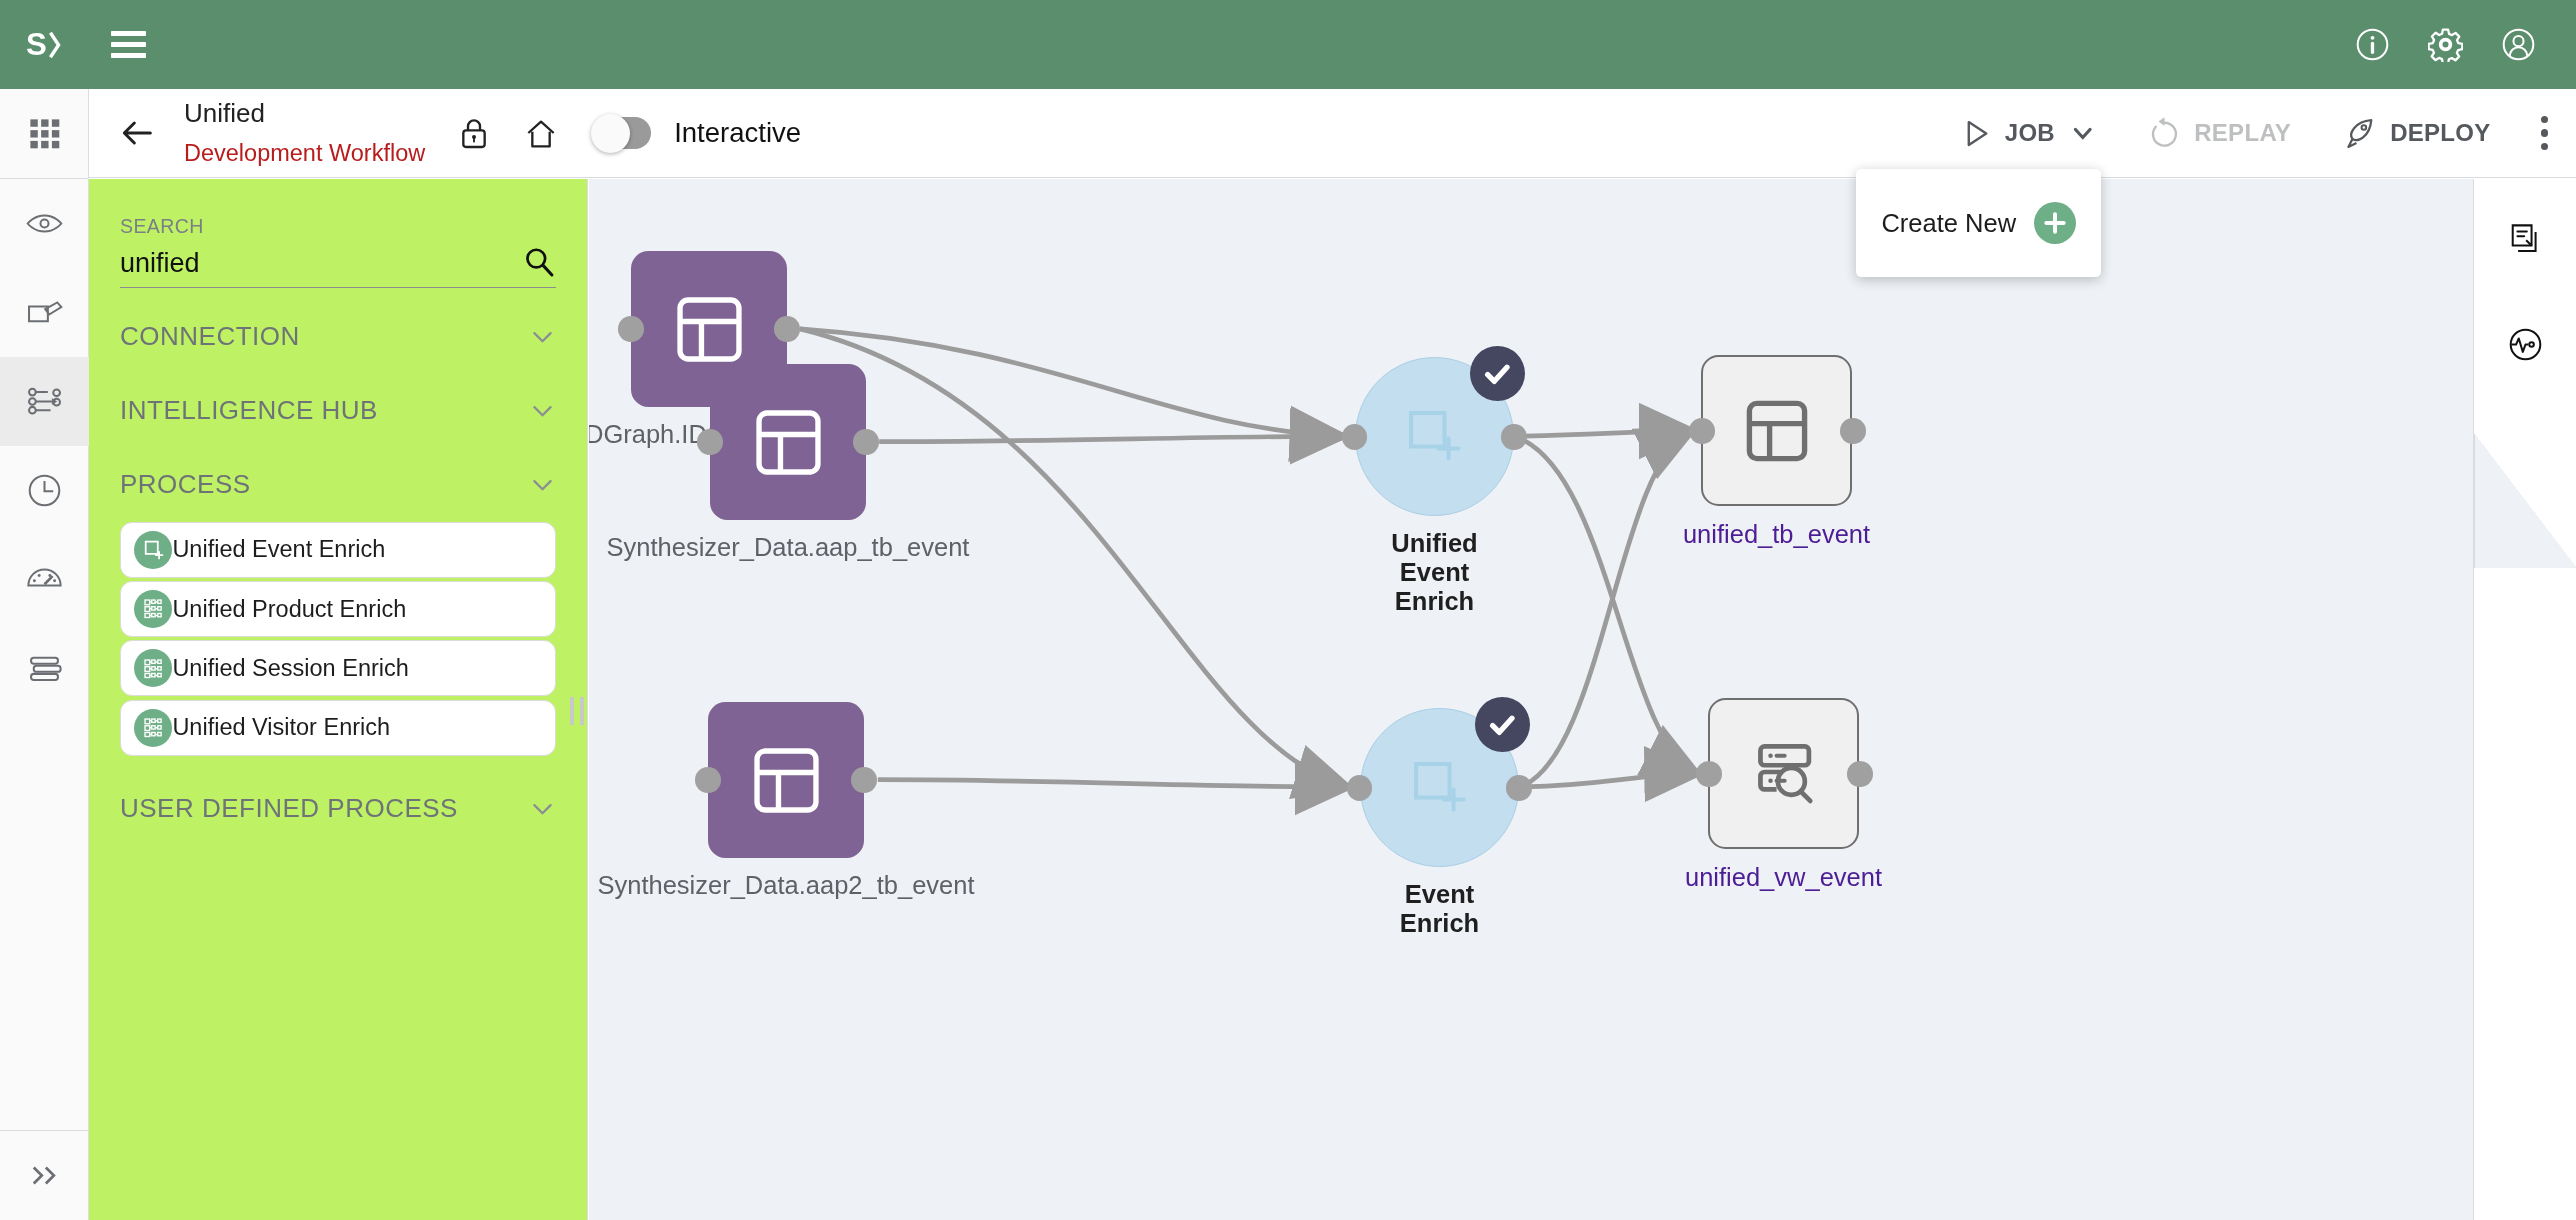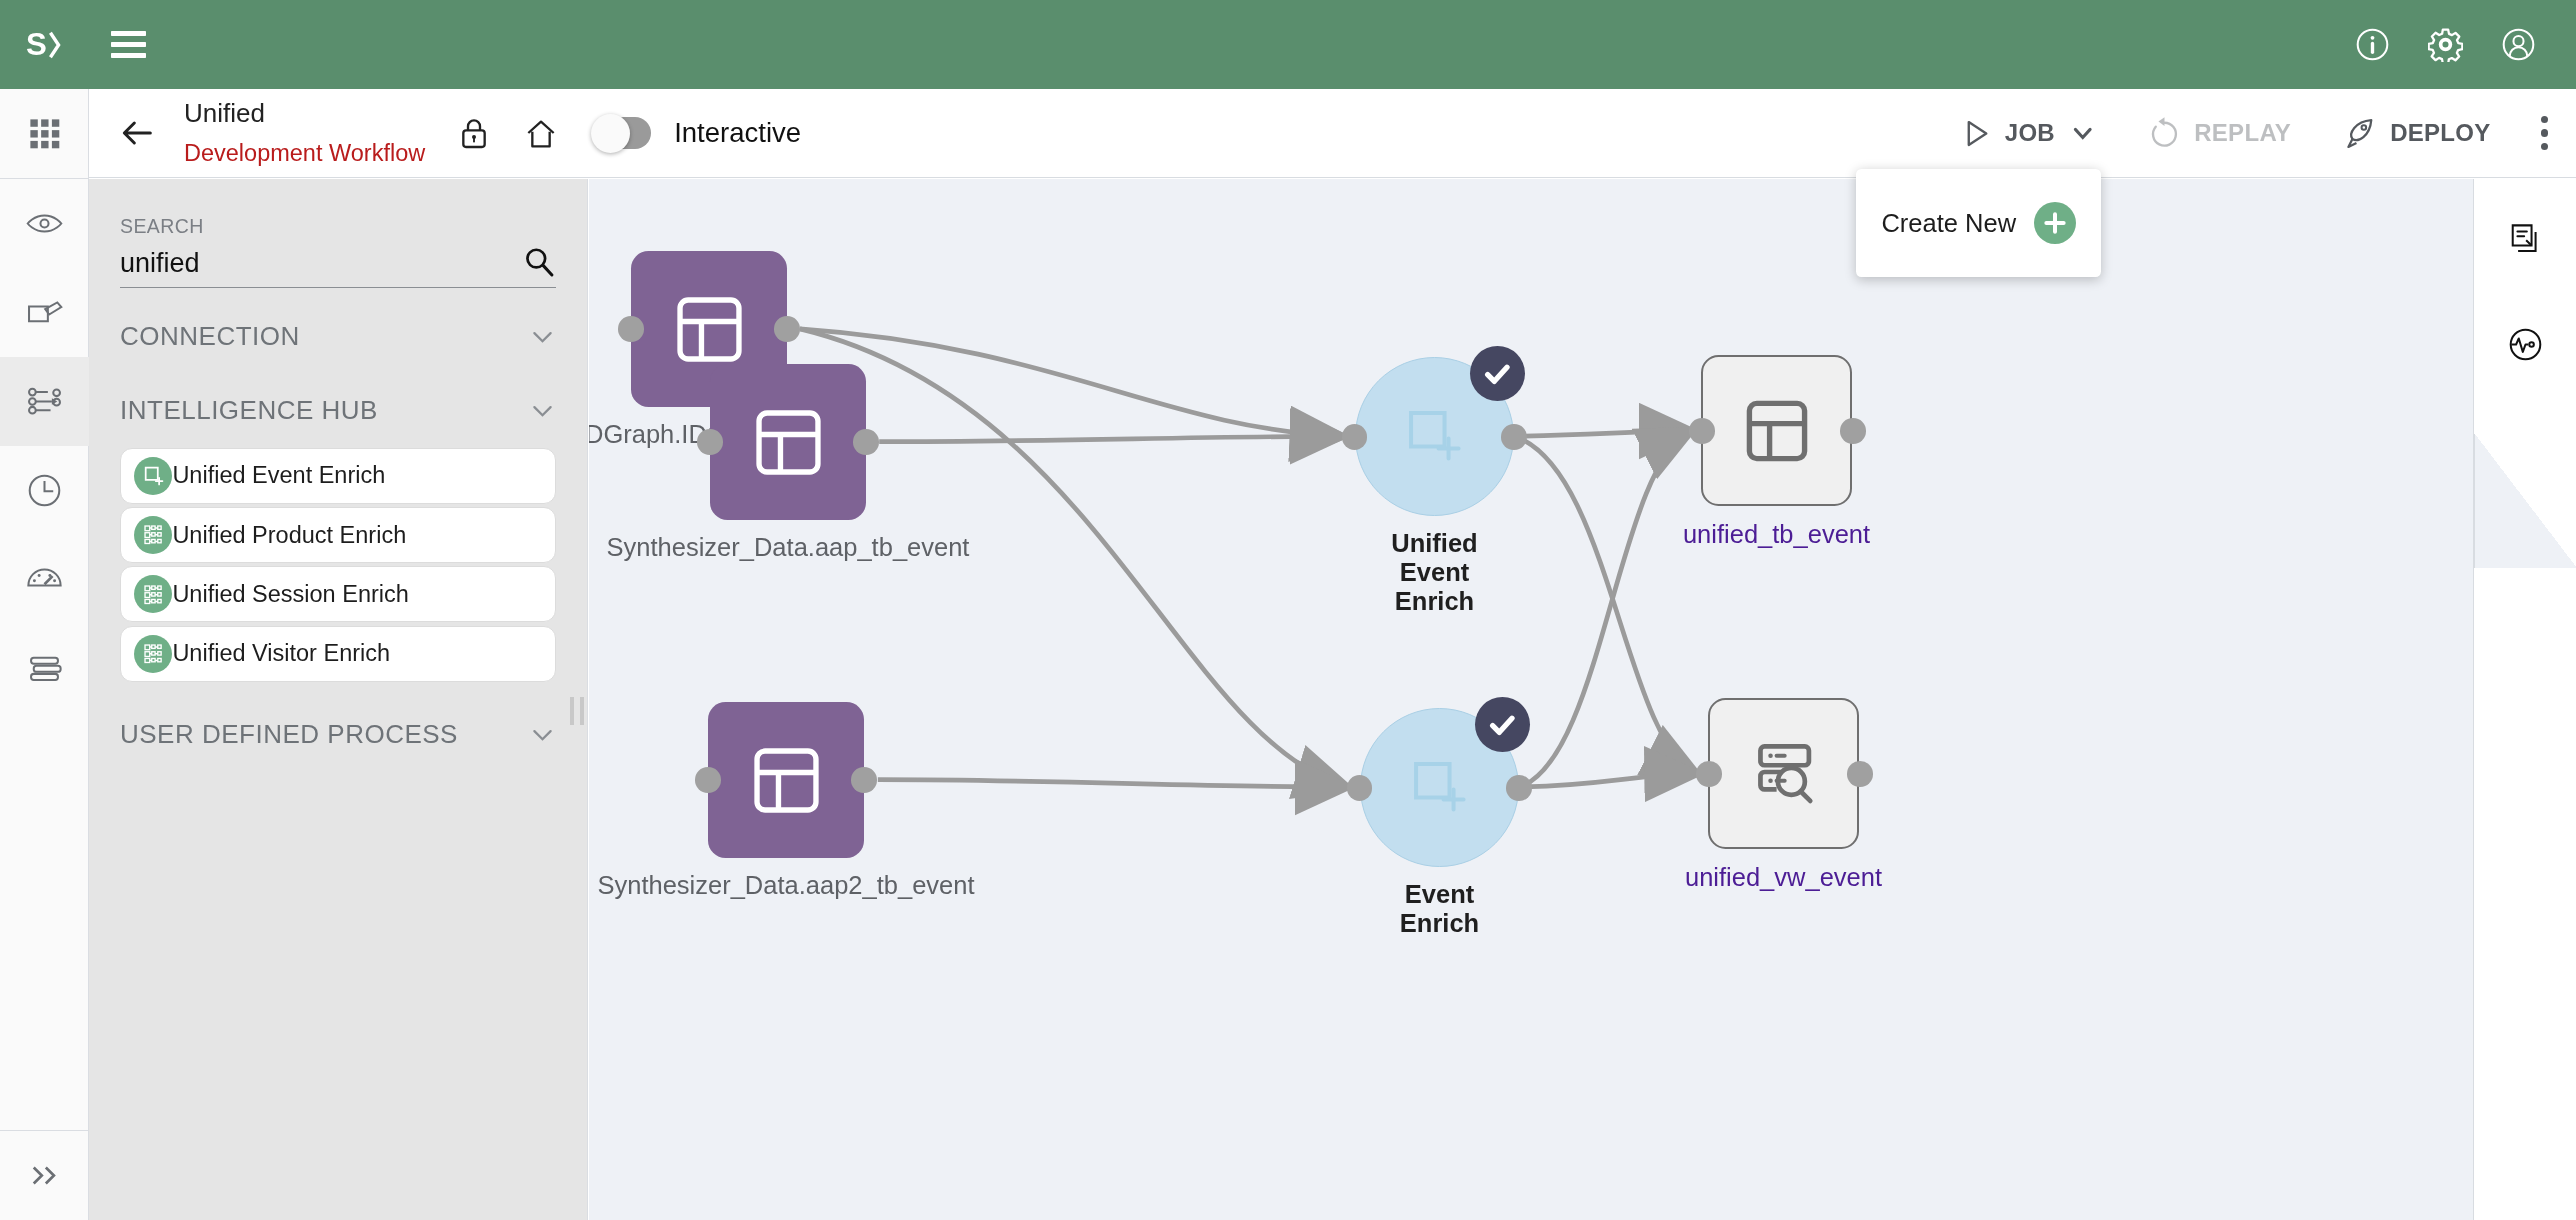--- a/index.html
+++ b/index.html
@@ -76,21 +76,21 @@
   .dropdown .dlabel { font-size: 25.5px; color: #1d1d1d; }
   .plus-circle {
     width: 42px; height: 42px; border-radius: 50%; background: #6FAF87;
     display: flex; align-items: center; justify-content: center;
   }
   .plus-circle svg { width: 24px; height: 24px; }
 
   
   .panel {
     position: absolute; left: 89px; top: 179px; width: 499px; height: 1042px;
-    background: #e5e5e5; border-right: 0.7px solid #DADDE2; padding: 36px 0 0 0;
+    background: #bef264; border-right: 0.7px solid #DADDE2; padding: 36px 0 0 0;
     overflow: hidden;
   }
   .panel-inner { padding: 0 31px; }
   .search-label { font-size: 19.5px; color: #7B7F85; letter-spacing: 0.4px; }
   .search-row {
     margin-top: 6.7px; display: flex; align-items: flex-end;
     border-bottom: 1.3px solid #8A8E93; padding-bottom: 8px;
   }
   .search-input {
     border: none; outline: none; flex: 1; font-size: 27px; color: #111;
@@ -381,20 +381,26 @@
     <div class="sect-gap"></div>
 
     <div class="sect">
       <span class="sect-t">CONNECTION</span>
       <svg class="chev" viewBox="0 0 40 40">
           <path d="M8 15l12 12 12-12" fill="none" stroke="#8A8E93" stroke-width="3.4" stroke-linecap="round"></path>
         </svg>
     </div>
     <div class="sect">
       <span class="sect-t">INTELLIGENCE HUB</span>
+      <svg class="chev" viewBox="0 0 40 40">
+          <path d="M8 15l12 12 12-12" fill="none" stroke="#8A8E93" stroke-width="3.4" stroke-linecap="round"></path>
+        </svg>
+    </div>
+    <div class="sect">
+      <span class="sect-t">PROCESS</span>
       <svg class="chev" viewBox="0 0 40 40">
           <path d="M8 15l12 12 12-12" fill="none" stroke="#8A8E93" stroke-width="3.4" stroke-linecap="round"></path>
         </svg>
     </div>
 
     <div class="plist">
       <div class="pitem">
         <span class="pdot">
           <svg viewBox="0 0 38 38">
               <path d="M7 7h18v18H7z" fill="none" stroke="#fff" stroke-width="2.6"></path>

